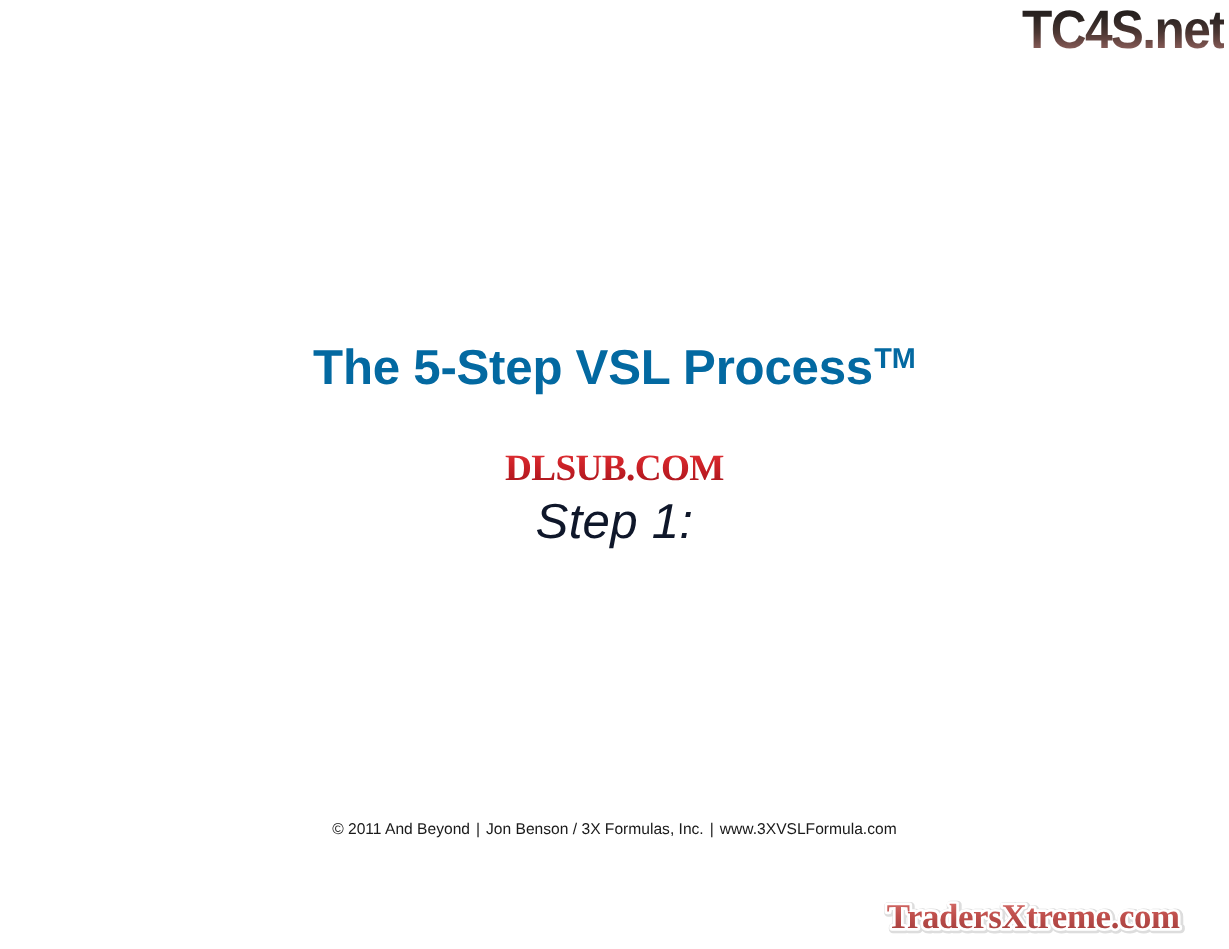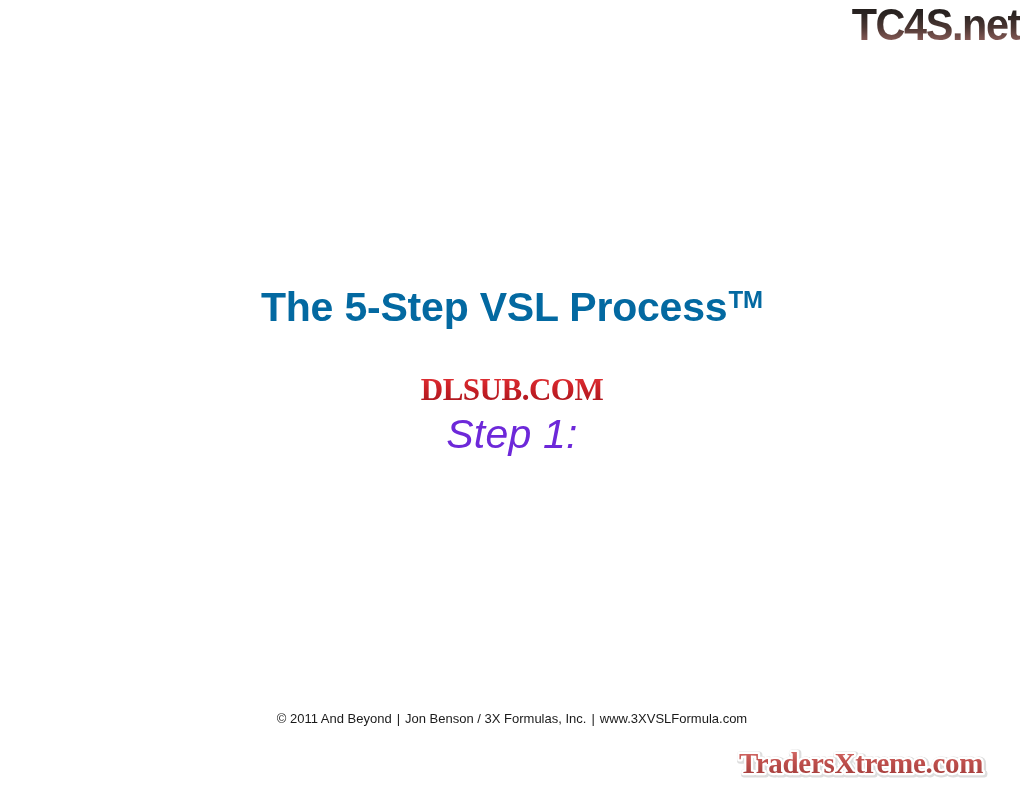--- a/index.html
+++ b/index.html
@@ -79,21 +79,21 @@
   }
   .wm-dlsub svg { display: block; }
 
   
   .subtitle {
     position: absolute;
     left: 0;
     right: 0;
     top: 408px;
     text-align: center;
-    color: #6d28d9;
+    color: #0f172a;
     font-family: "Liberation Sans", sans-serif;
     font-weight: normal;
   }
   .subtitle .step {
     display: block;
     font-size: 41px;
     line-height: 52px;
     font-style: italic;
     letter-spacing: 0.2px;
   }
@@ -110,21 +110,20 @@
     position: absolute;
     left: 0;
     right: 0;
     top: 682px;
     text-align: center;
     font-family: "Liberation Sans", sans-serif;
     font-size: 13px;
     line-height: 17px;
     color: #1a1a1a;
     white-space: nowrap;
-    margin-top: 28px;
   }
   .copyright .sep {
     padding: 0 5px;
   }
 
   
   .wm-txt {
     position: absolute;
     right: 10px;
     bottom: 8px;

